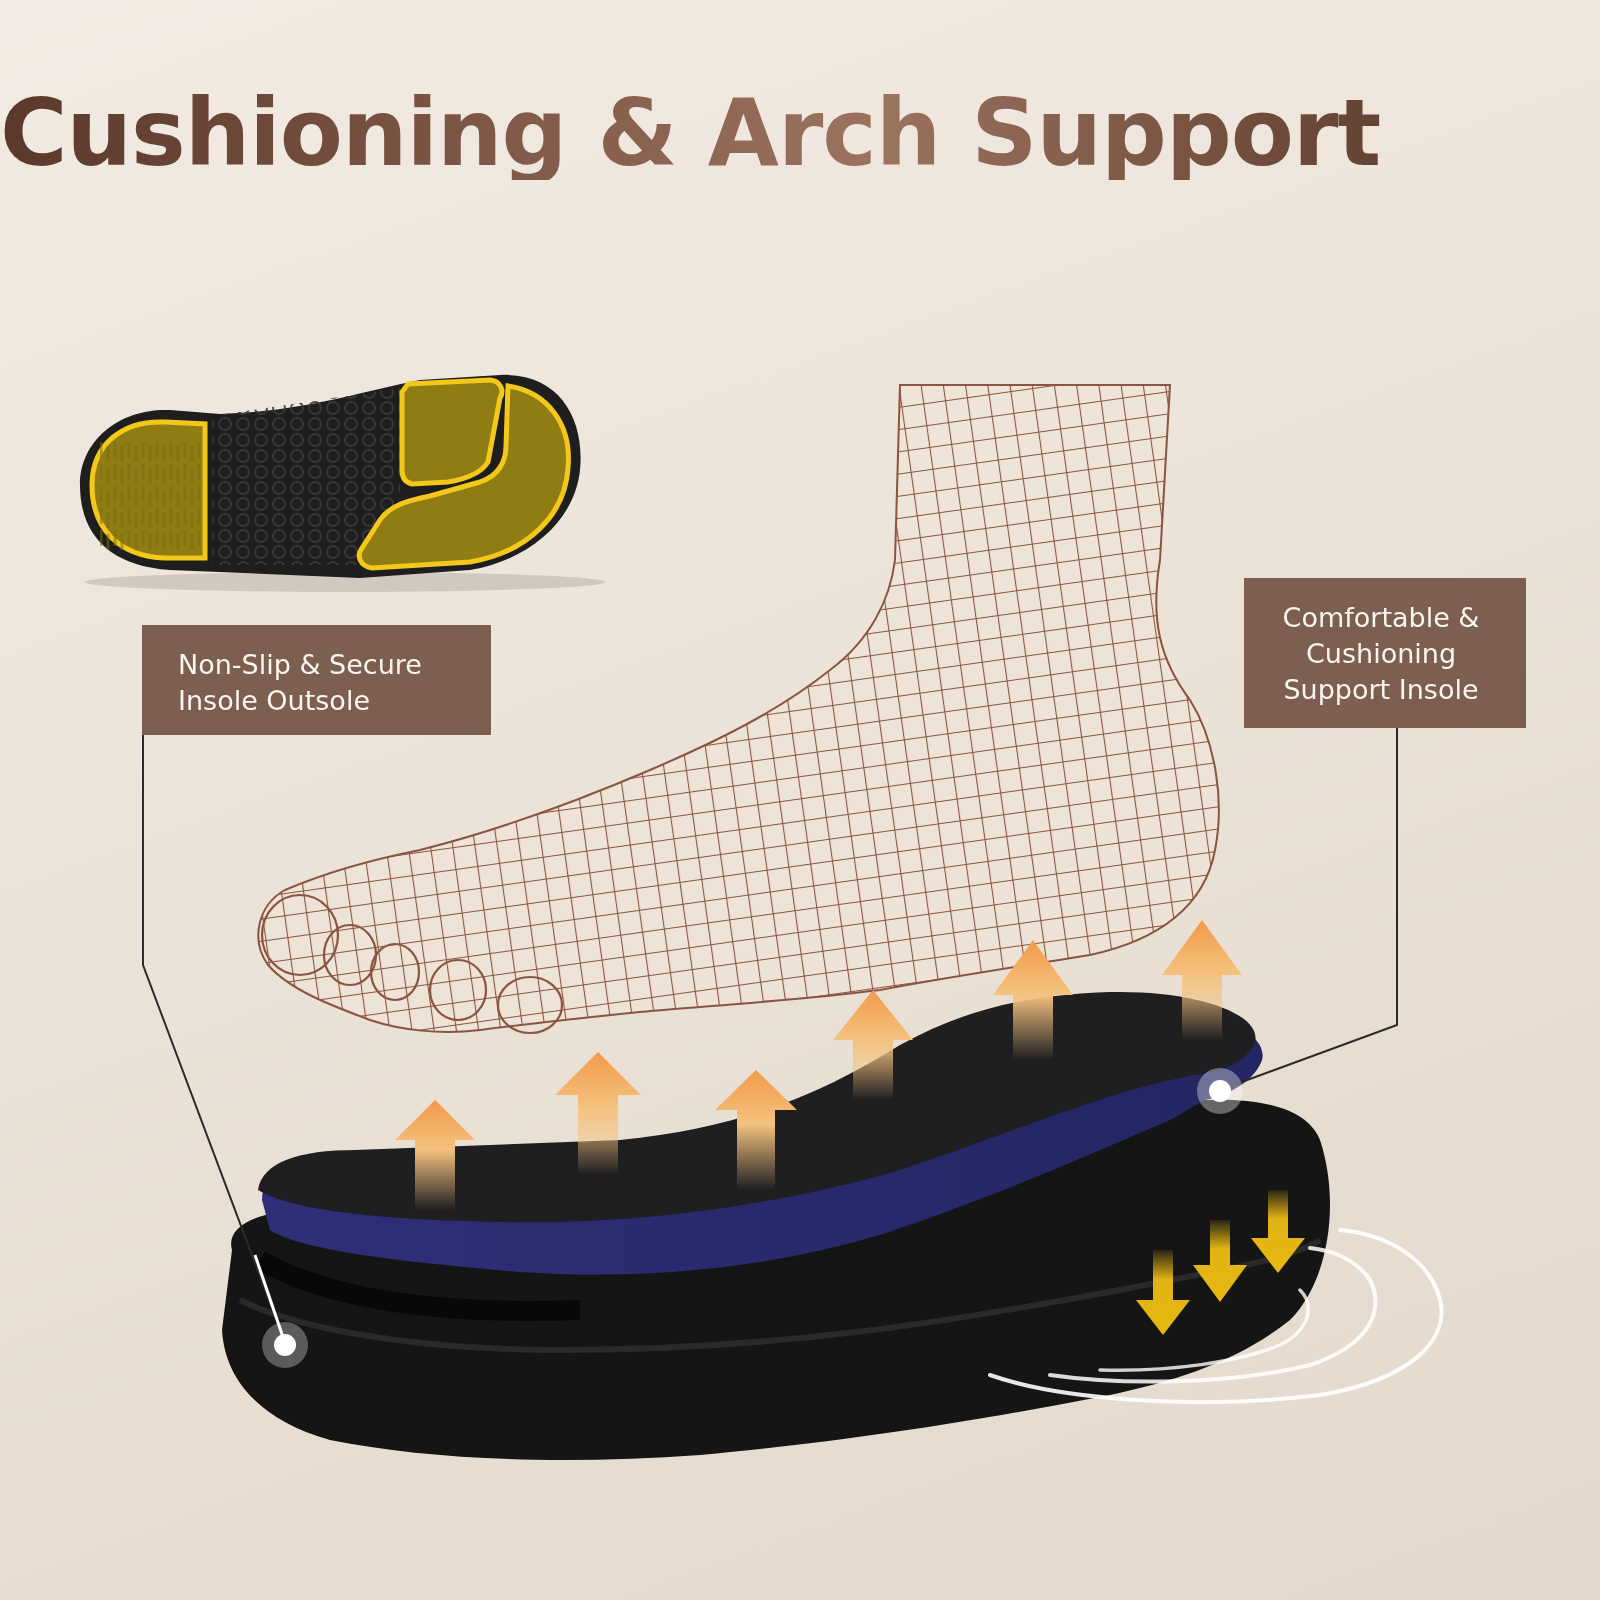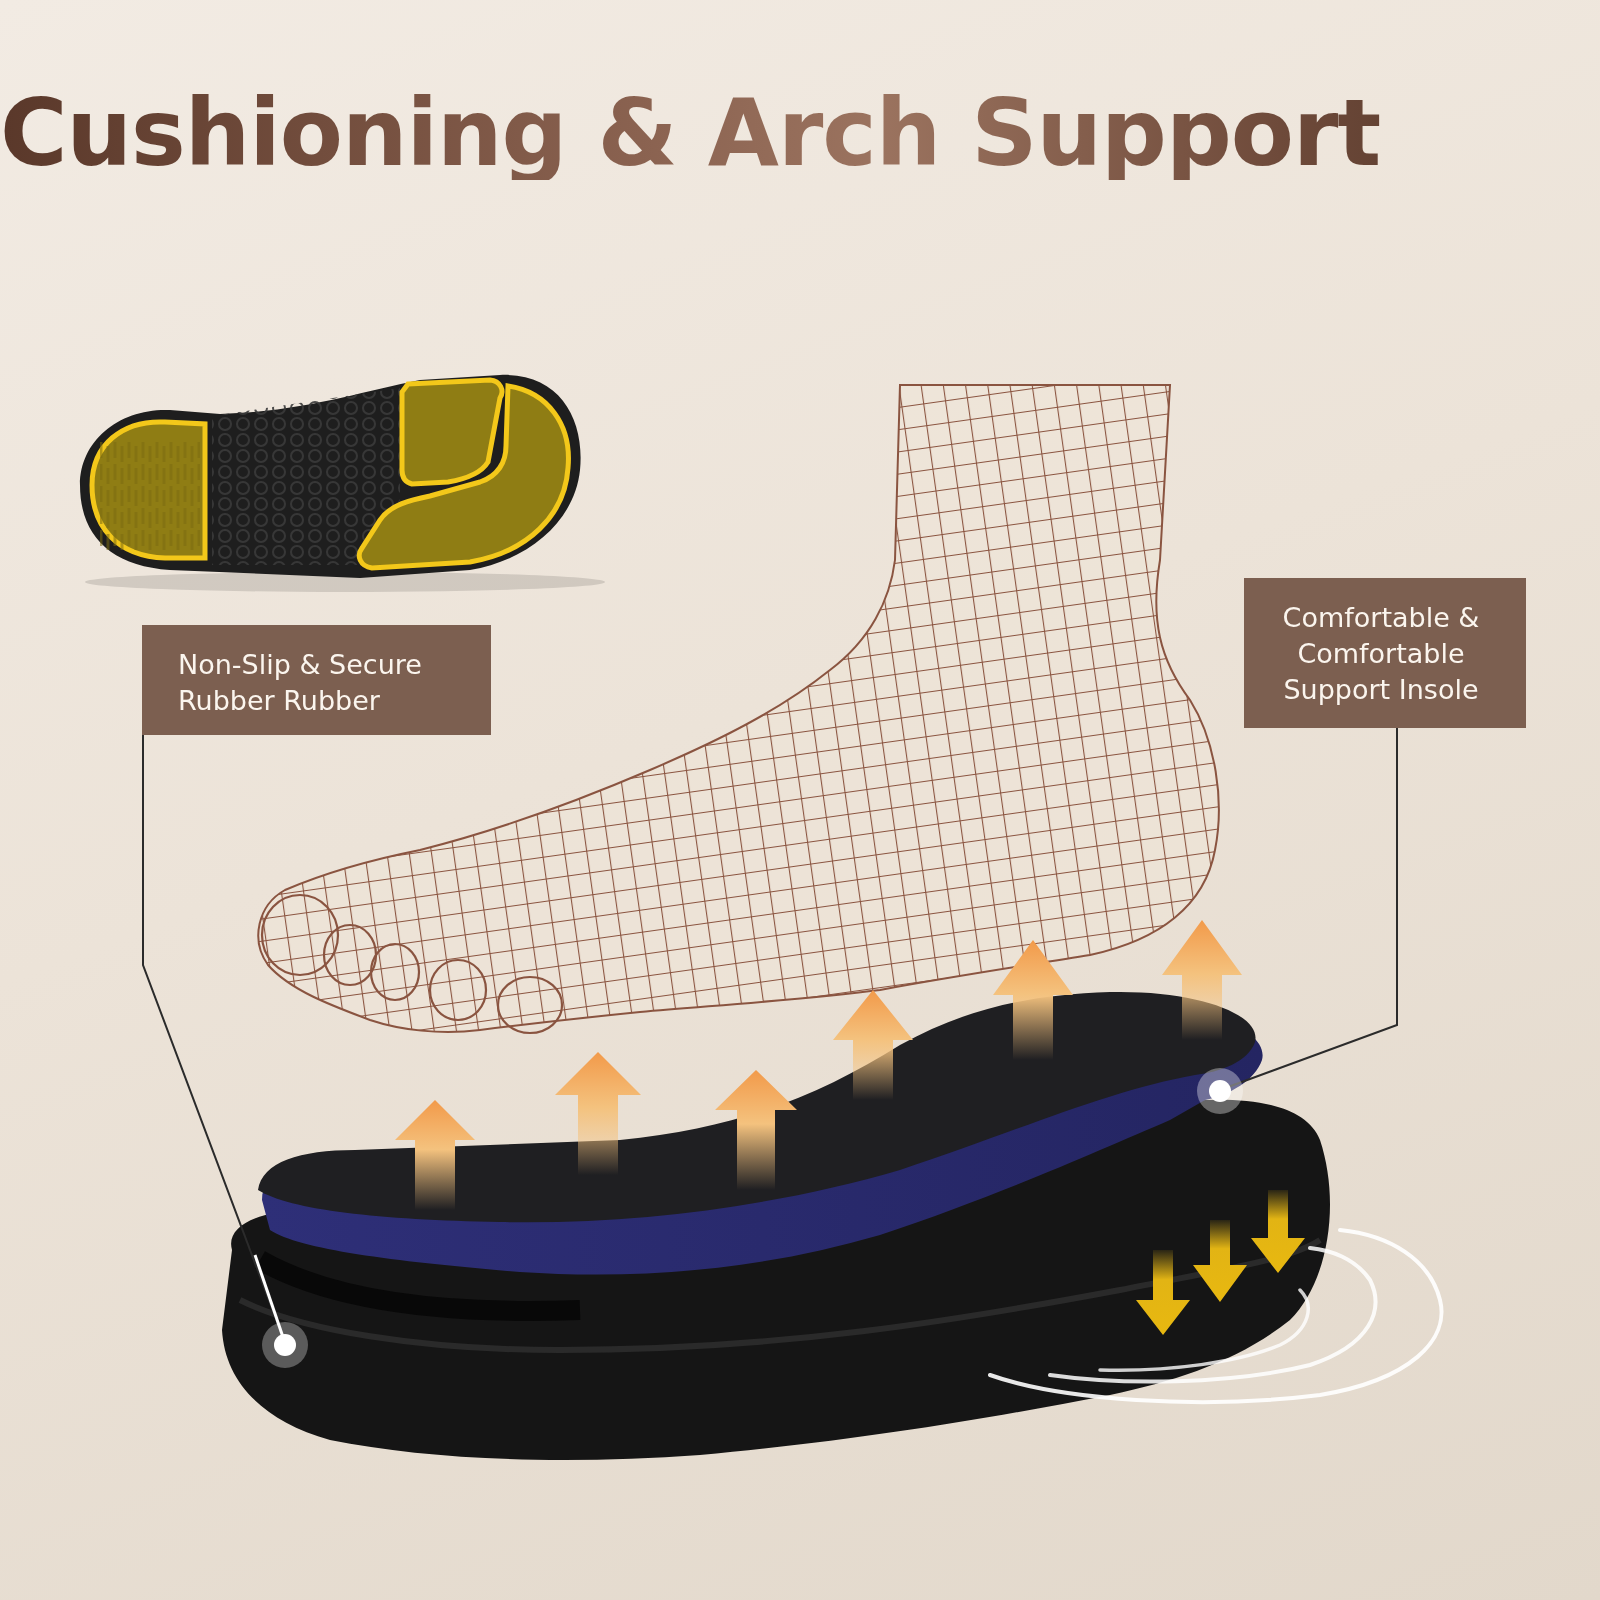--- a/index.html
+++ b/index.html
@@ -25,26 +25,26 @@
   .callout span { display: block; }
   svg.scene { position: absolute; left: 0; top: 0; }
 </style>
 </head>
 <body>
 
 <div class="title">Cushioning &amp; Arch Support</div>
 
 <div class="callout callout-left">
   <span>Non-Slip &amp; Secure</span>
-  <span>Rubber Rubber</span>
+  <span>Insole Outsole</span>
 </div>
 
 <div class="callout callout-right">
   <span>Comfortable &amp;</span>
-  <span>Comfortable</span>
+  <span>Cushioning</span>
   <span>Support Insole</span>
 </div>
 
 <svg class="scene" width="1600" height="1600" viewBox="0 0 1600 1600">
   <defs>
     <linearGradient id="upArrow" x1="0" y1="0" x2="0" y2="1">
       <stop offset="0" stop-color="#f29a4a"></stop>
       <stop offset="0.45" stop-color="#f4c27e"></stop>
       <stop offset="1" stop-color="#f4c27e" stop-opacity="0"></stop>
     </linearGradient>

